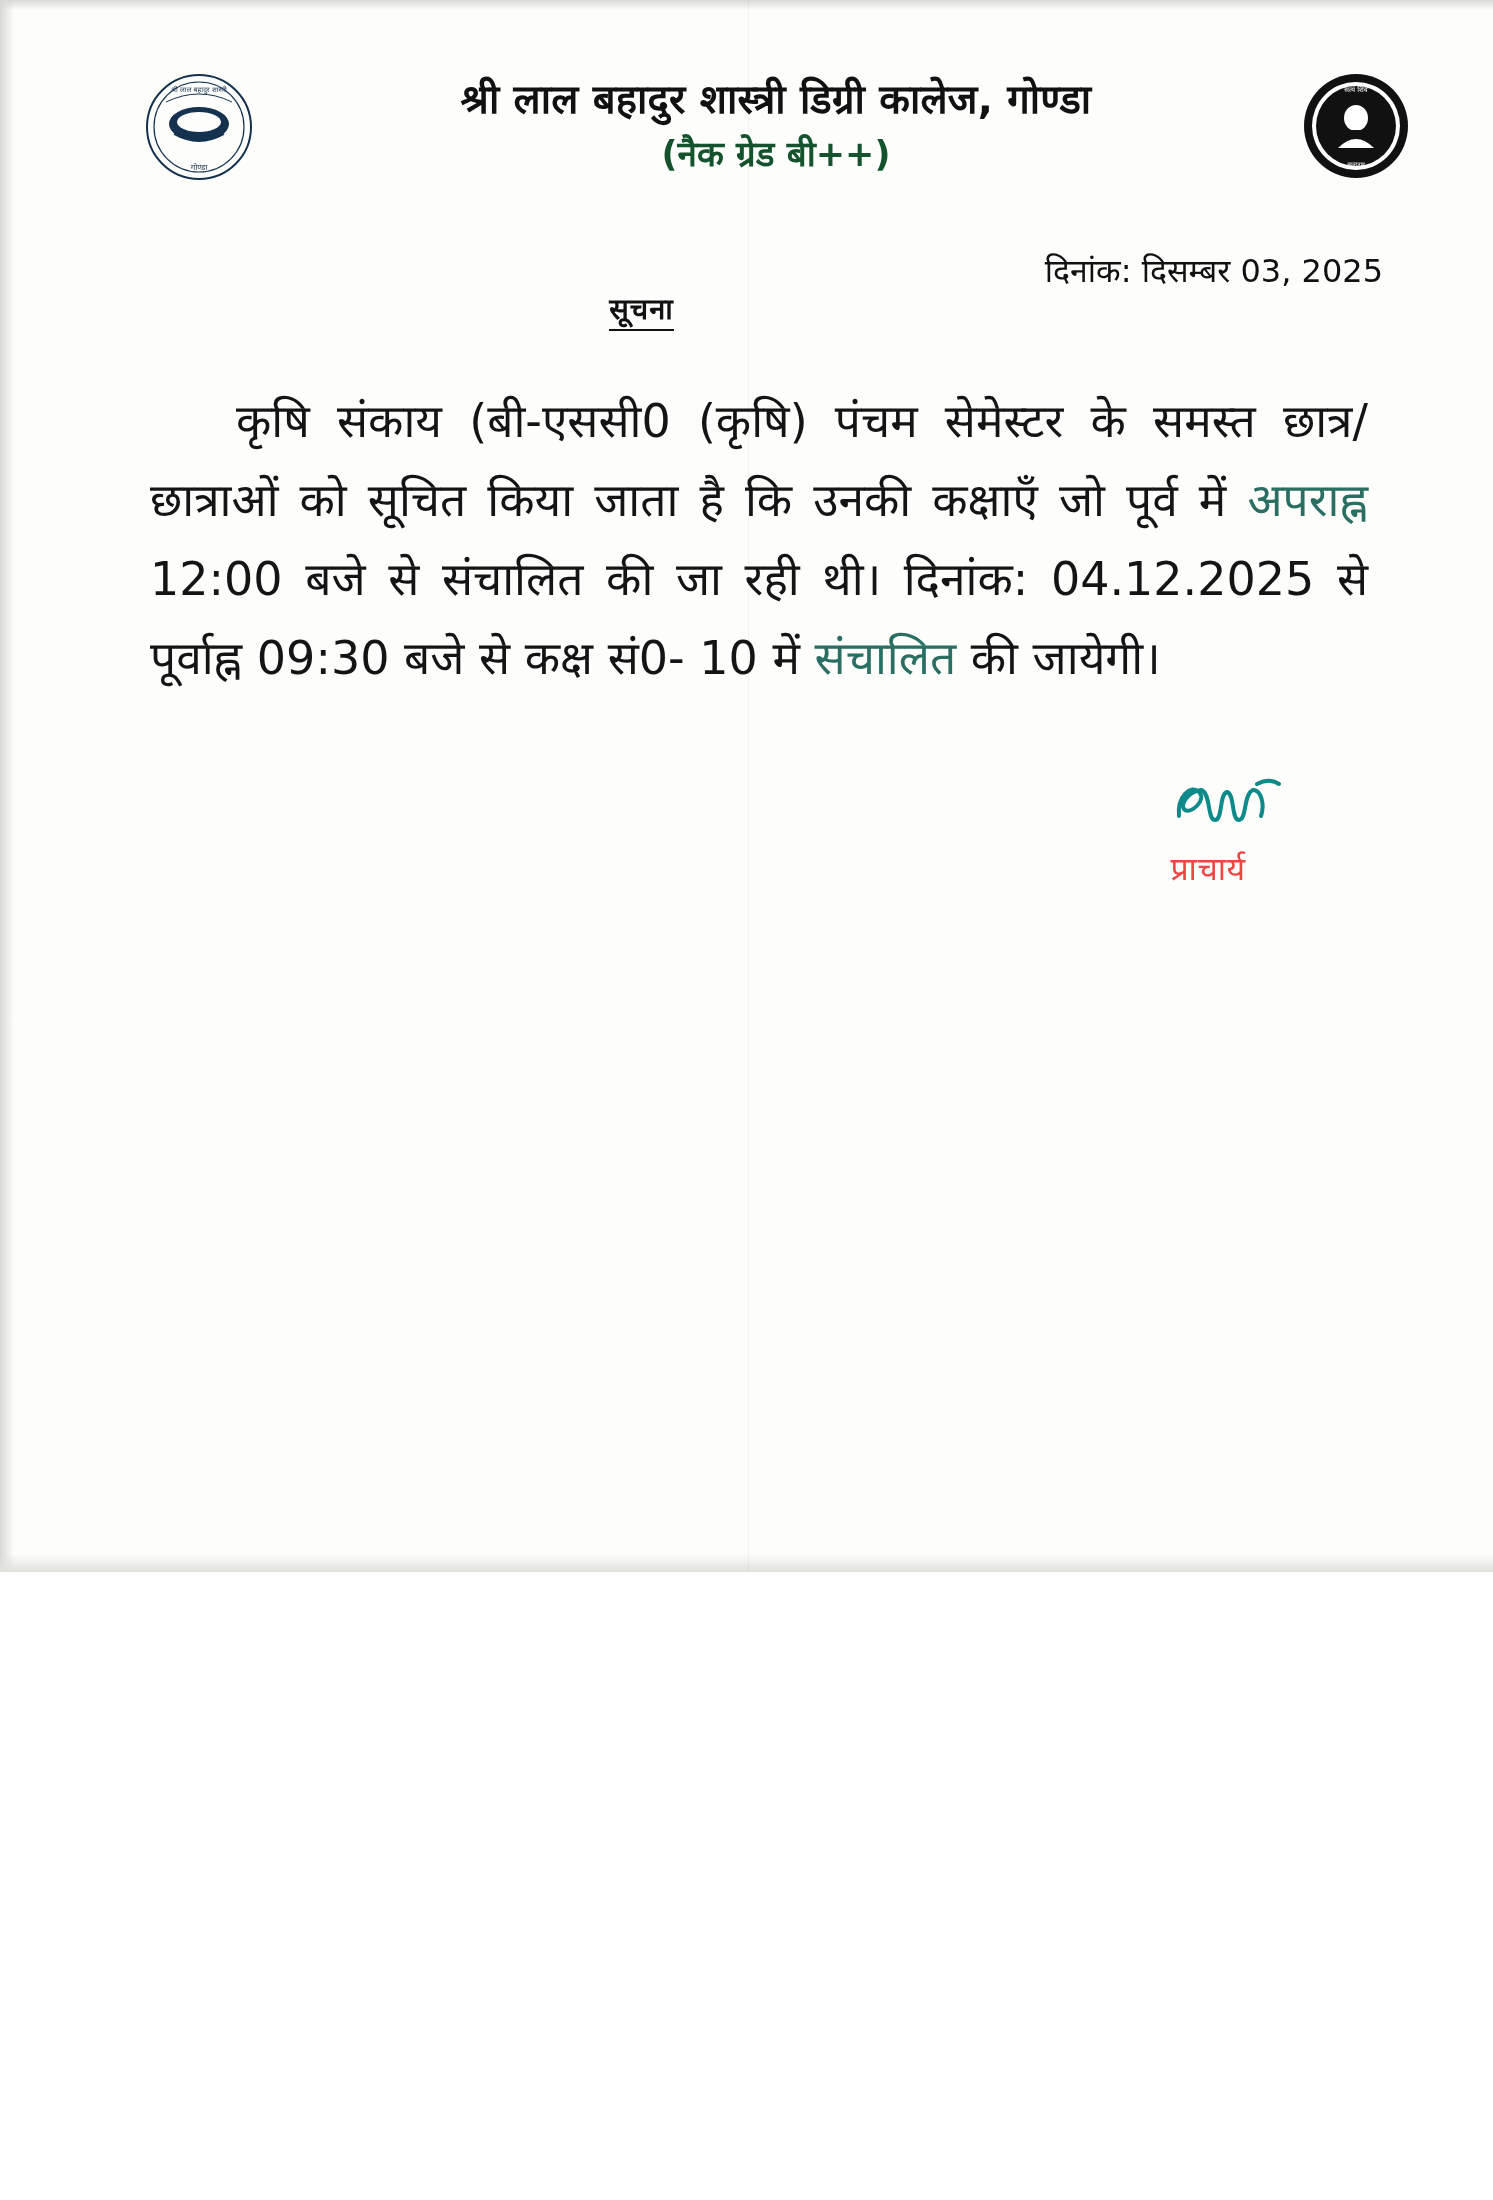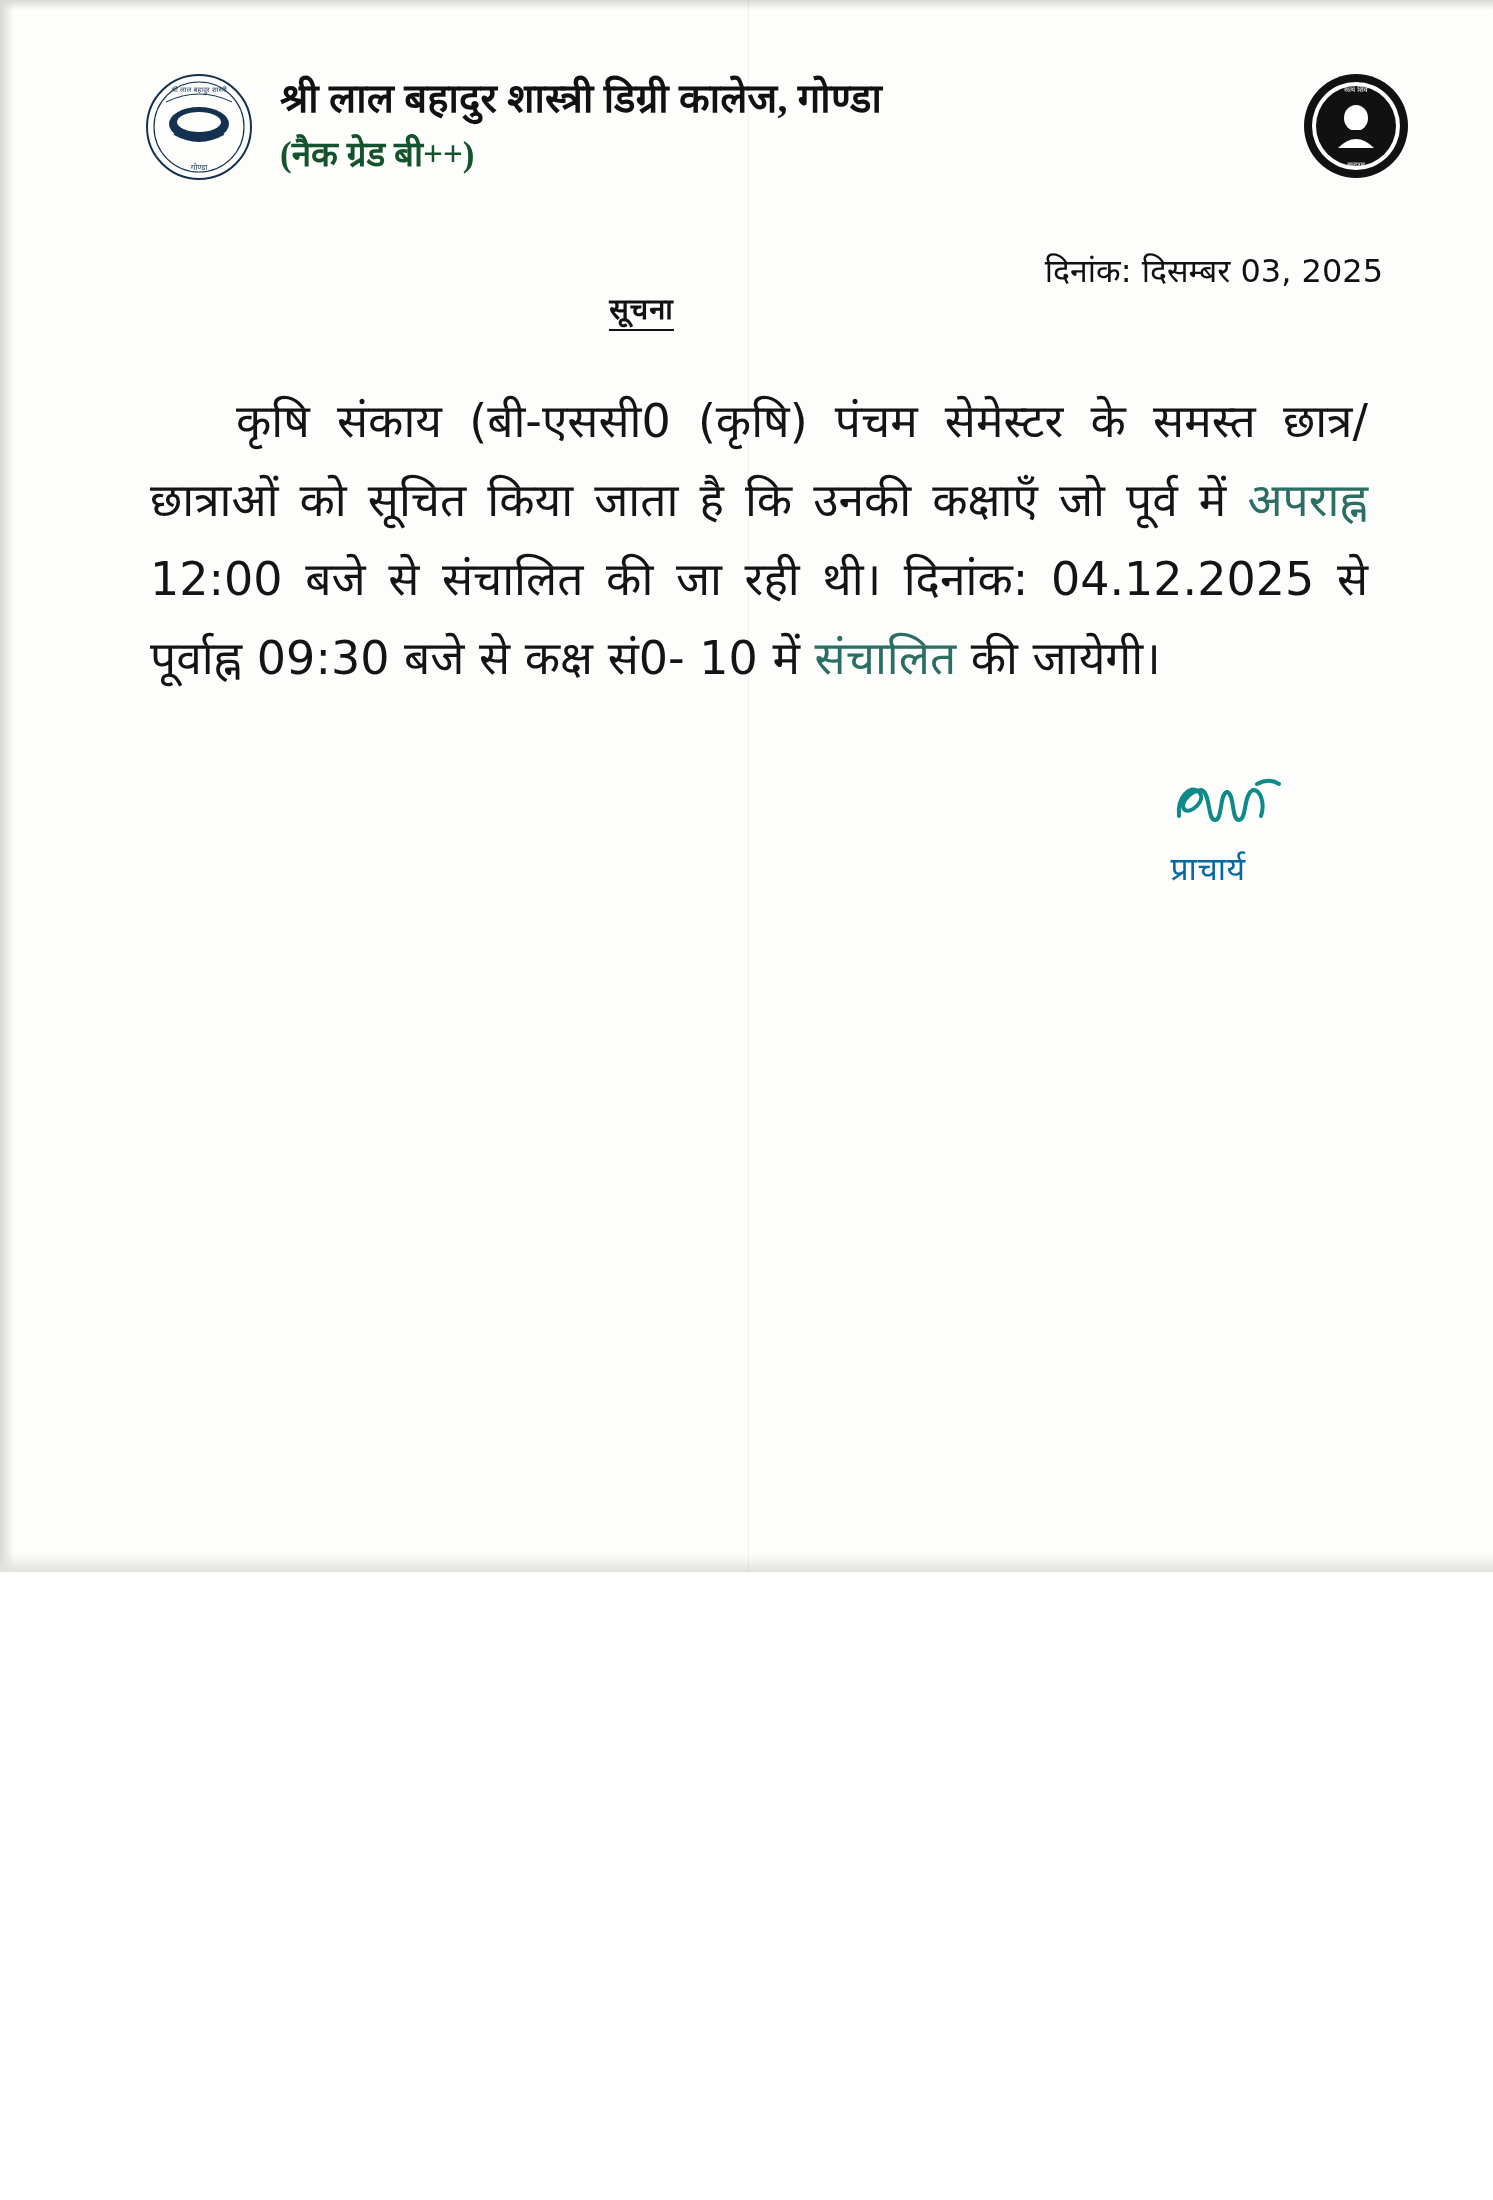--- a/index.html
+++ b/index.html
@@ -94,21 +94,21 @@
     right: 0;
     top: 10px;
     width: 108px;
     height: 108px;
   }
   .header-titles {
     position: absolute;
     left: 160px;
     right: 138px;
     top: 12px;
-    font-family: Liberation Serif, serif;
+    text-align: center;
   }
   .college-name {
     font-size: 40px;
     font-weight: bold;
     letter-spacing: 0.2px;
     line-height: 1.25;
     color: #111;
     white-space: nowrap;
   }
   .naac-grade {
@@ -181,21 +181,21 @@
   }
   .signature-mark svg {
     position: absolute;
     left: 50%;
     transform: translateX(-50%) translateX(18px);
     top: 0;
   }
   .designation {
     font-size: 32px;
     font-weight: 500;
-    color: #0369a1;
+    color: #ef4444;
     margin-top: 2px;
     letter-spacing: 0.5px;
   }
 </style>
 </head>
 <body>
 
 <div class="page">
   <div class="scan-edge-top"></div>
   <div class="scan-edge-left"></div>

